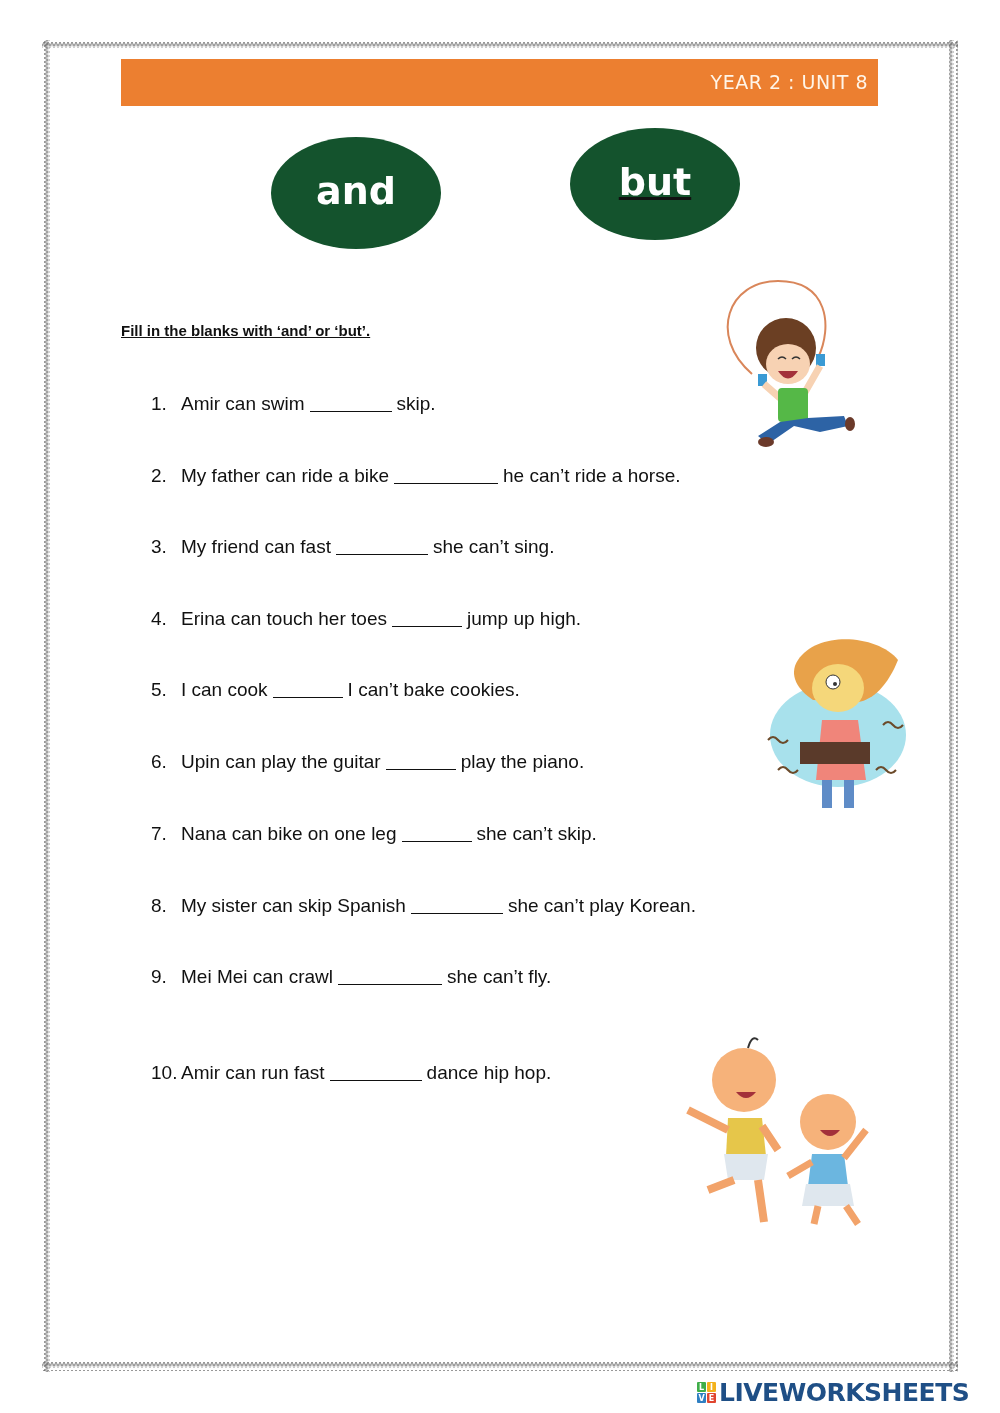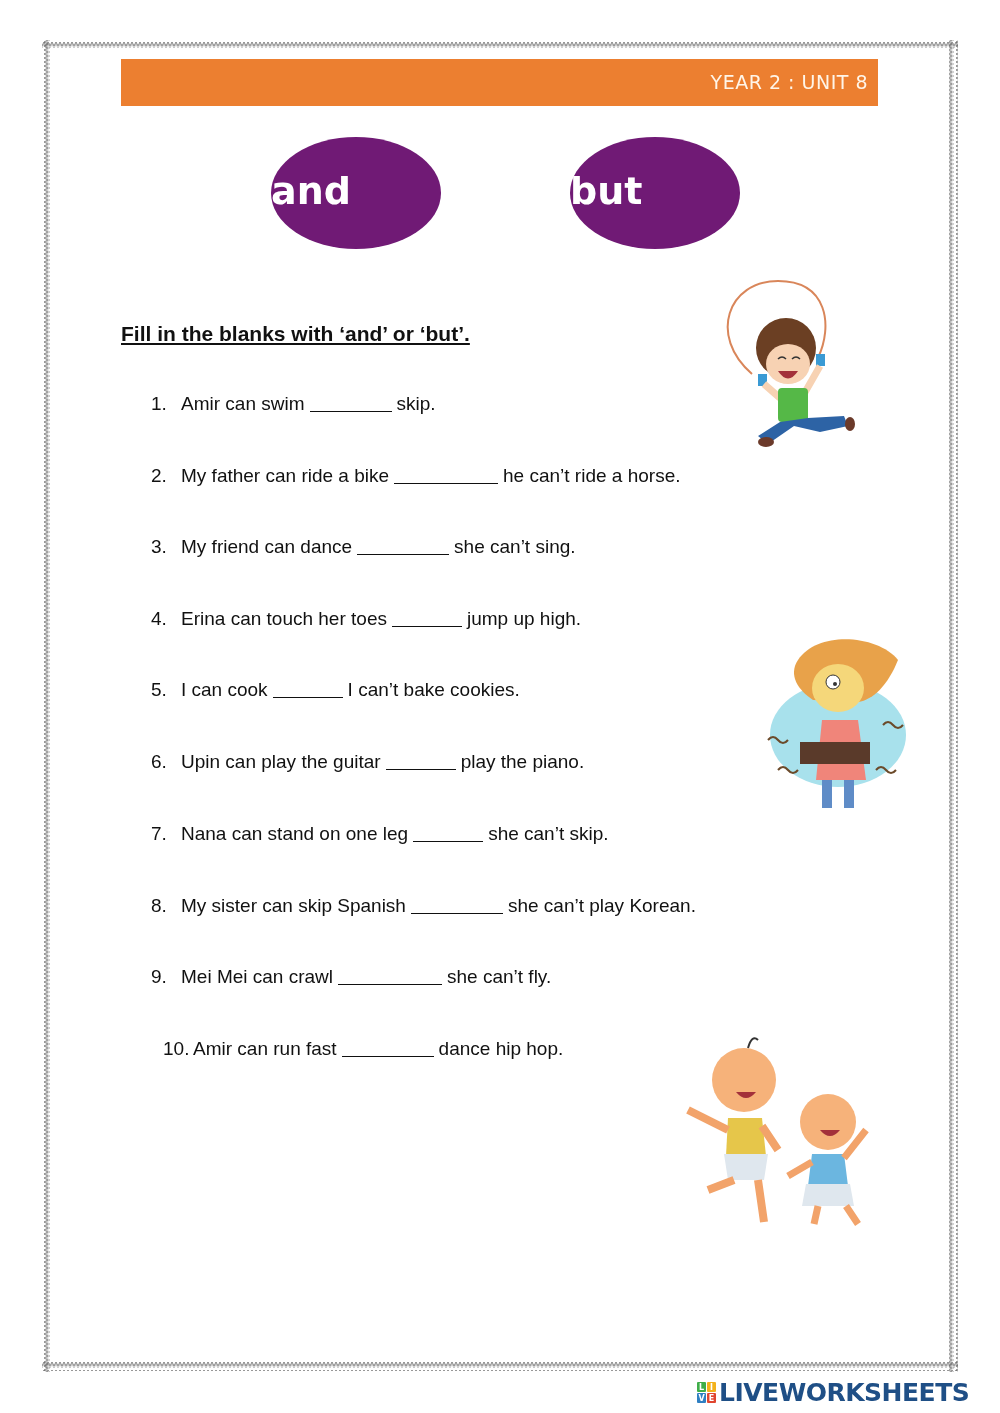--- a/index.html
+++ b/index.html
@@ -5,26 +5,26 @@
   html, body { margin: 0; padding: 0; background: #ffffff; }
   body { width: 1000px; height: 1413px; position: relative; overflow: hidden; font-family: "Liberation Sans", sans-serif; color: #111; }
 
   
   .border { position: absolute; left: 42px; top: 40px; width: 916px; height: 1332px; }
   .border svg { position: absolute; left: 0; top: 0; }
 
   .banner { position: absolute; left: 121px; top: 59px; width: 757px; height: 47px; background: #ec7f30; }
   .banner-text { position: absolute; right: 10px; top: 12px; color: #fff5e8; font-size: 19px; letter-spacing: 0.5px; font-family: "DejaVu Sans", sans-serif; margin-left: 13px; }
 
-  .oval { position: absolute; width: 170px; height: 112px; border-radius: 50%; background: #701a75; display: flex; align-items: center; }
+  .oval { position: absolute; width: 170px; height: 112px; border-radius: 50%; background: #14532d; display: flex; align-items: center; justify-content: center; }
   .oval span { color: #fff; font-weight: bold; font-size: 38px; font-family: "DejaVu Sans", sans-serif; margin-top: -4px; }
   .oval-and { left: 271px; top: 137px; }
-  .oval-but { left: 570px; top: 137px; }
+  .oval-but { left: 570px; top: 128px; text-decoration: underline; }
 
-  .instruction { position: absolute; left: 121px; top: 322px; font-family: "Liberation Sans", sans-serif; font-weight: bold; font-size: 21px; text-decoration: underline; }
+  .instruction { position: absolute; left: 121px; top: 322px; font-family: "Liberation Sans", sans-serif; font-weight: bold; font-size: 15px; text-decoration: underline; }
 
   .q { position: absolute; left: 151px; font-size: 19px; font-family: "Liberation Sans", sans-serif; white-space: nowrap; display: flex; align-items: baseline; }
   .q .num { display: inline-block; width: 30px; }
   .q .blank { display: inline-block; border-bottom: 1.3px solid #111; height: 1px; margin: 0 5px; position: relative; top: 2px; }
 
   .pic { position: absolute; }
 
   .footer-logo { position: absolute; left: 697px; top: 1378px; display: flex; align-items: center; }
   .logo-tiles { display: grid; grid-template-columns: 9px 9px; grid-template-rows: 10px 10px; gap: 1px; margin-right: 3px; }
   .tile { font-size: 8px; font-weight: bold; color: #fff; display: flex; align-items: center; justify-content: center; font-family: "DejaVu Sans", sans-serif; border-radius: 1px; }
@@ -73,21 +73,21 @@
       <span>skip.</span>
     </div>
     <div class="q" style="top: 465px;">
       <span class="num">2.</span>
       <span>My father can ride a bike</span>
       <span class="blank" style="width:104px"></span>
       <span>he can’t ride a horse.</span>
     </div>
     <div class="q" style="top: 536px;">
       <span class="num">3.</span>
-      <span>My friend can dance</span>
+      <span>My friend can fast</span>
       <span class="blank" style="width:92px"></span>
       <span>she can’t sing.</span>
     </div>
     <div class="q" style="top: 608px;">
       <span class="num">4.</span>
       <span>Erina can touch her toes</span>
       <span class="blank" style="width:70px"></span>
       <span>jump up high.</span>
     </div>
     <div class="q" style="top: 679px;">
@@ -97,37 +97,37 @@
       <span>I can’t bake cookies.</span>
     </div>
     <div class="q" style="top: 751px;">
       <span class="num">6.</span>
       <span>Upin can play the guitar</span>
       <span class="blank" style="width:70px"></span>
       <span>play the piano.</span>
     </div>
     <div class="q" style="top: 823px;">
       <span class="num">7.</span>
-      <span>Nana can stand on one leg</span>
+      <span>Nana can bike on one leg</span>
       <span class="blank" style="width:70px"></span>
       <span>she can’t skip.</span>
     </div>
     <div class="q" style="top: 895px;">
       <span class="num">8.</span>
       <span>My sister can skip Spanish</span>
       <span class="blank" style="width:92px"></span>
       <span>she can’t play Korean.</span>
     </div>
     <div class="q" style="top: 966px;">
       <span class="num">9.</span>
       <span>Mei Mei can crawl</span>
       <span class="blank" style="width:104px"></span>
       <span>she can’t fly.</span>
     </div>
-    <div class="q" style="top: 1038px; margin-left: 12px;">
+    <div class="q" style="top: 1062px;">
       <span class="num">10.</span>
       <span>Amir can run fast</span>
       <span class="blank" style="width:92px"></span>
       <span>dance hip hop.</span>
     </div>
   </div>
 
 <svg class="pic" style="left:708px; top:276px;" width="160" height="180" viewBox="0 0 160 180">
   <path d="M44 98 C0 60 20 5 70 5 C120 5 125 50 110 82" fill="none" stroke="#d9865a" stroke-width="2"></path>
   <circle cx="78" cy="72" r="30" fill="#6b3f23"></circle>

